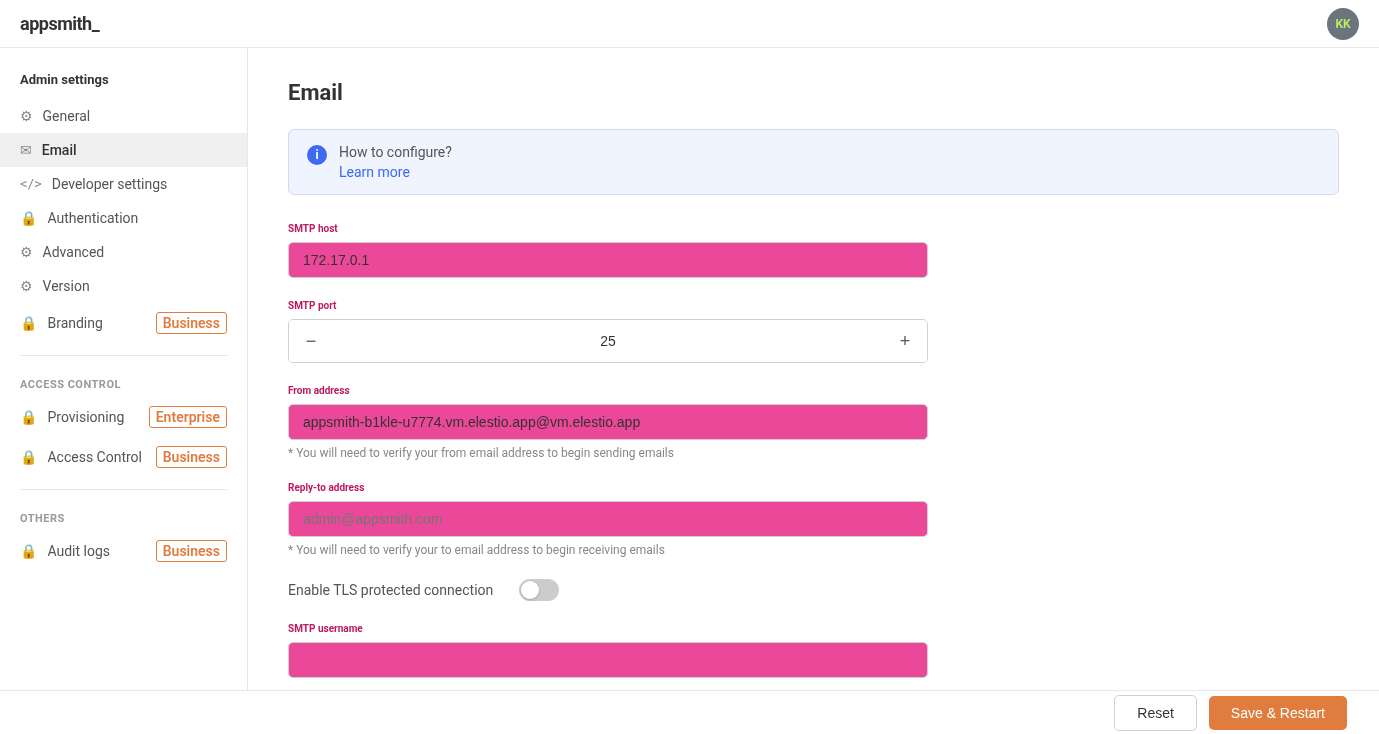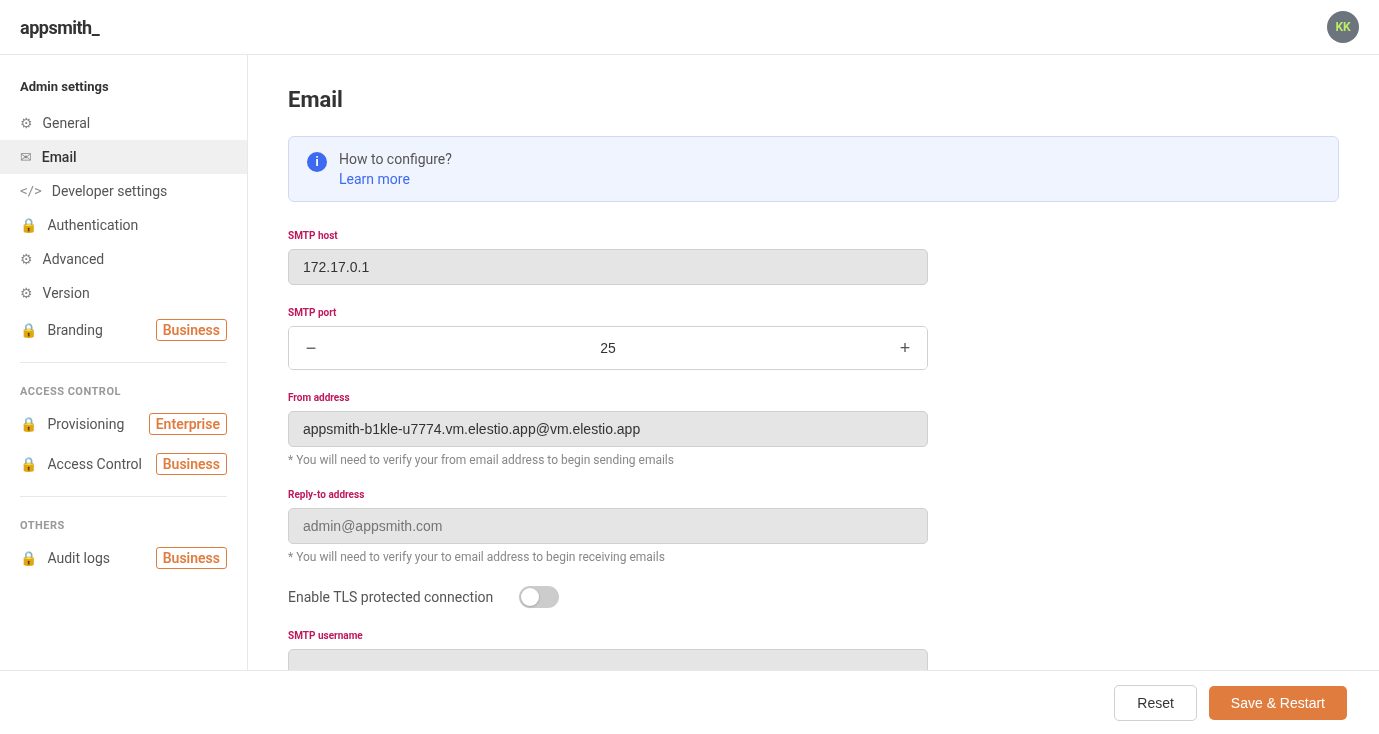--- a/index.html
+++ b/index.html
@@ -1,21 +1,21 @@
 <!DOCTYPE html>
 <html><head>
   <meta charset="utf-8">
   <style>
     * { box-sizing: border-box; margin: 0; padding: 0; }
     body { font-family: -apple-system, BlinkMacSystemFont, 'Segoe UI', Roboto, sans-serif; background: #fff; color: #333; height: 734px; overflow: hidden; display: flex; flex-direction: column; }
 
     
     .topnav {
       display: flex; align-items: center; justify-content: space-between;
-      height: 55px; padding: 0 20px;
+      height: 48px; padding: 0 20px;
       border-bottom: 1px solid #e8e8e8;
       flex-shrink: 0;
     }
     .logo { font-size: 18px; font-weight: 700; color: #333; letter-spacing: -0.5px; }
     .avatar {
       width: 32px; height: 32px; border-radius: 50%;
       background: #6c757d; color: #bef264;
       display: flex; align-items: center; justify-content: center;
       font-size: 12px; font-weight: 600;
     }
@@ -87,21 +87,21 @@
     
     .form-group { margin-bottom: 22px; }
     .form-label {
       font-size: 10px; font-weight: 700; color: #be185d;
       margin-bottom: 8px; display: block;
     }
     .form-input {
       width: 100%; max-width: 640px;
       padding: 9px 14px; border: 1px solid #d0d0d0;
       border-radius: 5px; font-size: 14px; color: #333;
-      outline: none; background: #e5e5e5;
+      outline: none; background: #ec4899;
     }
     .form-hint { font-size: 12px; color: #888; margin-top: 6px; }
 
     
     .number-stepper {
       display: flex; align-items: center;
       width: 100%; max-width: 640px;
       border: 1px solid #d0d0d0; border-radius: 5px;
       overflow: hidden;
     }
@@ -133,21 +133,21 @@
       content: ''; position: absolute;
       width: 18px; height: 18px;
       background: #fff; border-radius: 50%;
       top: 2px; left: 2px;
       transition: left 0.2s;
       box-shadow: 0 1px 3px rgba(0,0,0,0.2);
     }
 
     
     .footer {
-      height: 64px; border-top: 1px solid #e8e8e8;
+      height: 44px; border-top: 1px solid #e8e8e8;
       display: flex; align-items: center; justify-content: flex-end;
       gap: 12px; padding: 0 32px;
       flex-shrink: 0;
       background: #fff;
     }
     .btn-reset {
       padding: 9px 22px; border: 1px solid #d0d0d0;
       background: #fff; border-radius: 5px;
       font-size: 14px; color: #333; cursor: pointer;
     }

